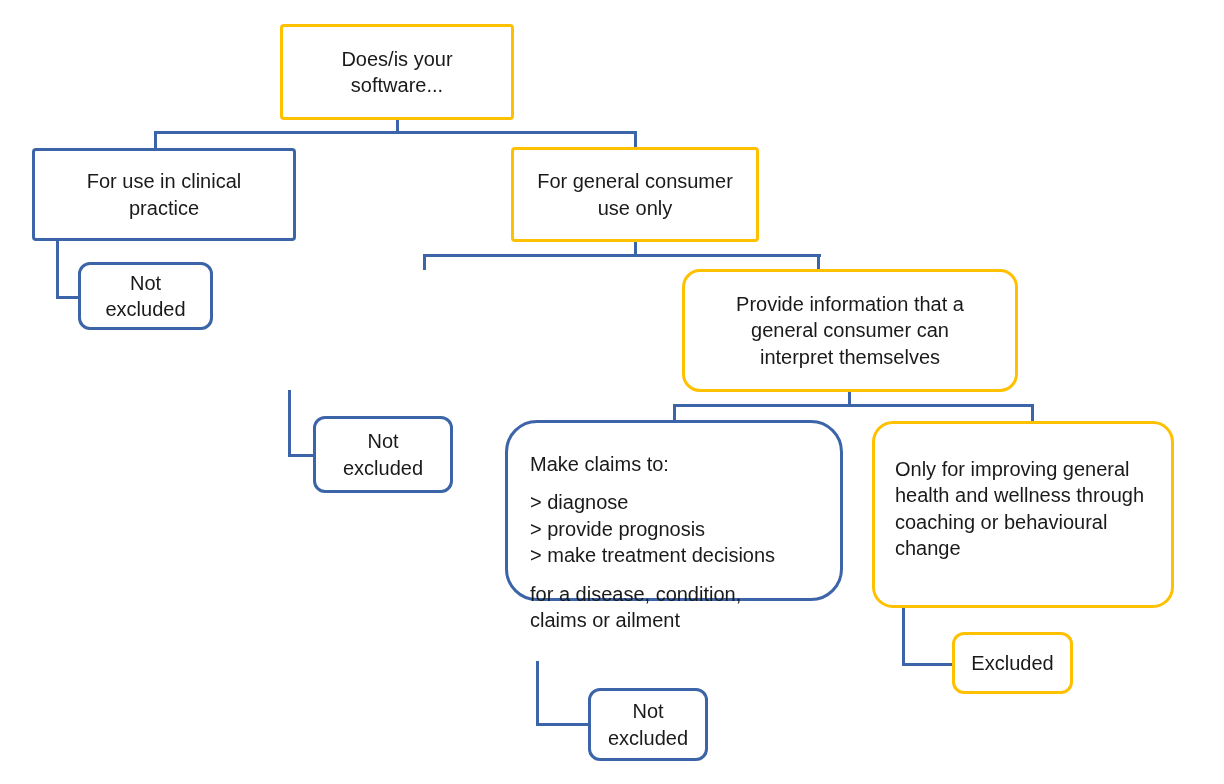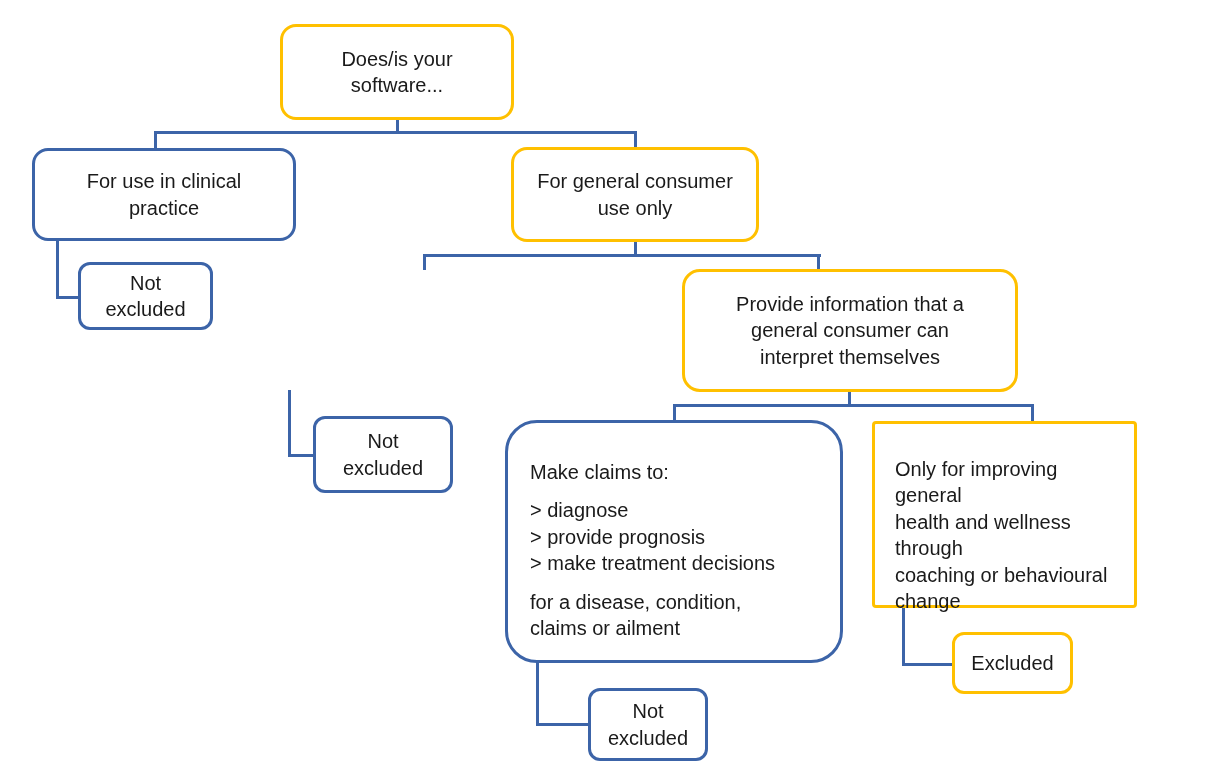--- a/index.html
+++ b/index.html
@@ -24,21 +24,21 @@
   
   .seg{
     position:absolute;
     background:var(--blue);
     display:block;
   }
   
   .node{
     position:absolute;
     border:3px solid var(--blue);
-    border-radius:16px;
+    border-radius:4px;
     background:var(--bg);
     display:flex;
     align-items:center;
     justify-content:center;
     font-size:20px;
     line-height:1.32;
     white-space:pre-line;
     text-align:center;
   }
   .node.orange{border-color:var(--orange);}
@@ -51,22 +51,22 @@
   .para + .para{margin-top:12px;}
 
   
   .p1 {left:280px; top:24px;  width:234px; height:96px;}
   .p2 {left:32px;  top:148px; width:264px; height:93px;}
   .p3 {left:511px; top:147px; width:248px; height:95px;}
   .p4 {left:78px;  top:262px; width:135px; height:68px; border-radius:12px;}
   .p5 {left:257px; top:269px; width:343px; height:123px; border-radius:18px;}
   .p6 {left:682px; top:269px; width:336px; height:123px; border-radius:18px;}
   .p7 {left:313px; top:416px; width:140px; height:77px; border-radius:12px;}
-  .p8 {left:505px; top:420px; width:338px; height:243px; border-radius:32px; padding:36px 22px;}
-  .p9 {left:872px; top:421px; width:265px; height:187px; border-radius:4px; padding:32px 16px 0 20px;}
+  .p8 {left:505px; top:420px; width:338px; height:181px; border-radius:32px; padding:28px 22px;}
+  .p9 {left:872px; top:421px; width:302px; height:187px; border-radius:21px; padding:32px 16px 0 20px;}
   .p10{left:952px; top:632px; width:121px; height:62px; border-radius:12px;}
   .p11{left:588px; top:688px; width:120px; height:73px; border-radius:12px;}
 </style>
 </head>
 <body>
 
 <div class="canvas">
 
   <i class="seg" style="left:396px;top:120px;width:3px;height:14px"></i>
   <i class="seg" style="left:154px;top:131px;width:483px;height:3px"></i>

